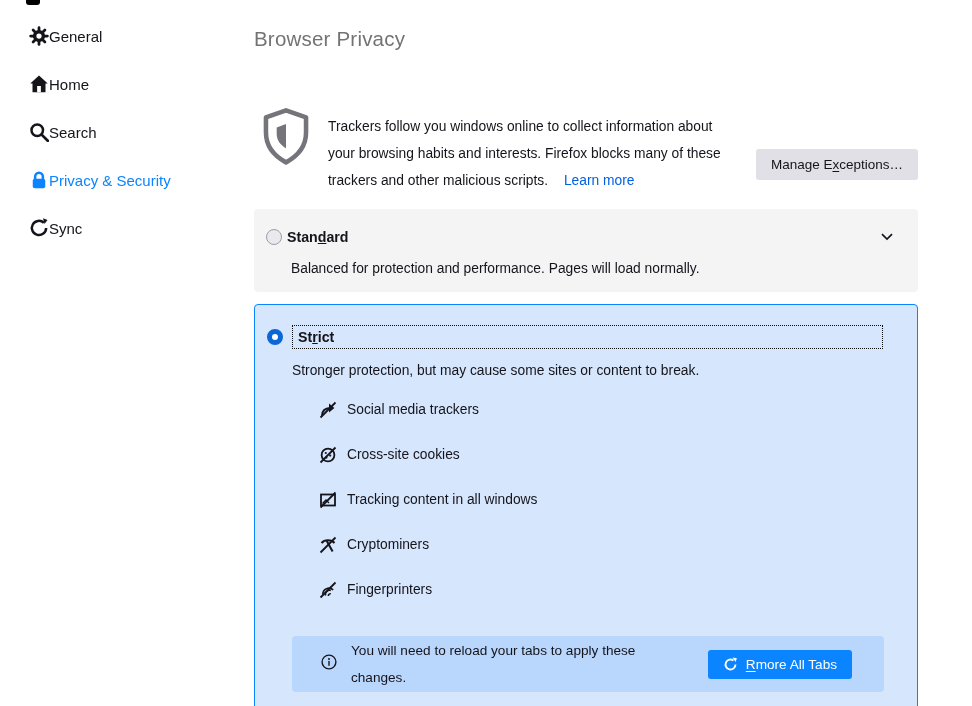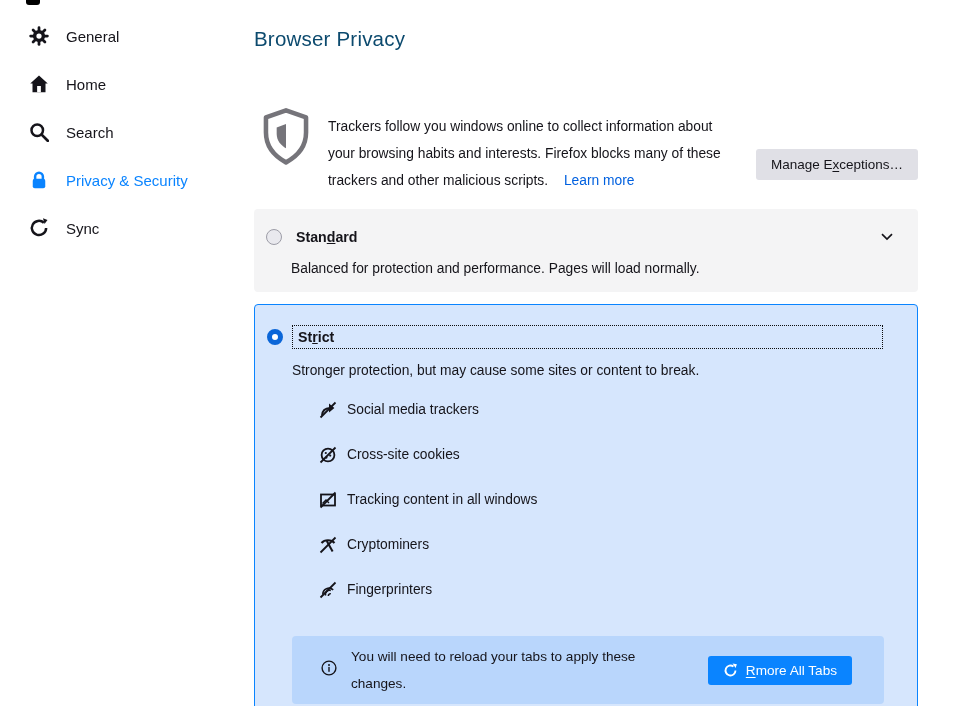--- a/index.html
+++ b/index.html
@@ -11,59 +11,59 @@
   *{box-sizing:border-box; margin:0; padding:0;}
   html,body{background:#fff;}
   body{font-family:"Liberation Sans", sans-serif; color:var(--text);}
   .page{position:relative; width:972px; height:706px; background:#fff; overflow:hidden;}
 
   
   .top-fragment{position:absolute; left:26px; top:0; width:14px; height:5px; background:#000; border-radius:0 0 3px 3px;}
 
   
   .sidebar{position:absolute; left:0; top:12px; width:254px;}
-  .side-item{display:flex; align-items:center; height:48px; padding-left:29px; gap:17px; font-size:15px; cursor:pointer;}
+  .side-item{display:flex; align-items:center; height:48px; padding-left:29px; font-size:15px; cursor:pointer;}
   .side-item .ic{width:20px; height:20px; flex:0 0 20px; display:flex; align-items:center; justify-content:center;}
   .side-item.selected{color:var(--accent);}
 
   
   .main{position:absolute; left:254px; top:0; width:664px; height:706px;}
-  .page-title{position:absolute; top:27px; left:0; font-size:20.5px; font-weight:400; letter-spacing:.2px; color:#0c4a6e;}
+  .page-title{position:absolute; top:27px; left:0; font-size:20.5px; font-weight:400; letter-spacing:.2px; color:#737373;}
   .section-heading{position:absolute; top:78px; left:0; font-size:15.4px; font-weight:700;}
 
   .etp-row{position:absolute; top:104px; left:0; right:0; height:100px;}
   .shield{position:absolute; left:6px; top:3px;}
   .etp-text{position:absolute; left:74px; top:9px; width:436px; font-size:13.8px; line-height:27px;}
   .etp-text .line{display:block;}
   .etp-text .line.last{display:inline;}
   .learn-more{display:inline; margin-left:12px; color:var(--link); text-decoration:none; cursor:pointer;}
   .btn-secondary{position:absolute; right:0; top:12px; height:31px; padding:0 15px; background:var(--secondary-button-bg);
     border:none; border-radius:3px; font-family:inherit; font-size:13.5px; color:var(--text); cursor:pointer; white-space:nowrap;margin-top:33px;}
 
   
   .card{position:absolute; left:0; right:0; border-radius:4px;}
   .card.standard{top:209px; height:83px; background:var(--standard-bg);}
   .card.strict{top:304px; height:407px; background:var(--strict-bg); border:1px solid var(--strict-border);}
   .opt-header{display:flex; align-items:center; padding:20px 25px 0 12px;}
   .radio{width:16px; height:16px; border-radius:50%; flex:0 0 16px; cursor:pointer;}
   .radio.unchecked{background:#e9e9ee; border:1px solid #9d9da7;}
   .radio.checked{background:#fff; border:5px solid var(--radio-checked);}
-  .opt-label{font-size:14.2px; font-weight:700; margin-left:14px; cursor:pointer;}
+  .opt-label{font-size:14.2px; font-weight:700; margin-left:5px; cursor:pointer;}
   .focus-wrap{flex:1; margin-left:9px; margin-right:9px; border:1px dotted #0c0c0d; padding:2px 5px;}
   .focus-wrap .opt-label{margin-left:0;}
   .chevron{margin-left:auto; cursor:pointer; display:flex; align-items:center;}
   .opt-desc{margin:16px 0 0 37px; font-size:13.8px;}
   .card.strict .opt-desc{margin-top:14px;}
 
   .blocked-list{margin:9px 0 0 64px;}
   .blocked-item{display:flex; align-items:center; gap:10px; height:45px; font-size:13.8px;}
   .blocked-item .ic{width:18px; height:18px; display:flex; align-items:center; justify-content:center;}
 
   
-  .callout{position:absolute; left:37px; right:33px; top:331px; height:68px; background:var(--callout-bg);
+  .callout{position:absolute; left:37px; right:33px; top:331px; height:56px; background:var(--callout-bg);
     border-radius:4px; display:flex; align-items:center; padding-left:28px;}
   .callout .msg{margin-left:13px; font-size:13.6px; line-height:27px;}
   .callout .msg span{display:block;}
   .btn-primary{margin-left:auto; margin-right:32px; height:29px; padding:0 15px; background:var(--primary-button-bg);
     color:var(--primary-button-text); border:none; border-radius:3px; font-family:inherit; font-size:13.6px;
     display:flex; align-items:center; gap:8px; cursor:pointer; white-space:nowrap;}
   .btn-primary u, .btn-secondary u{text-underline-offset:2px;}
 </style>
 </head>
 <body>

